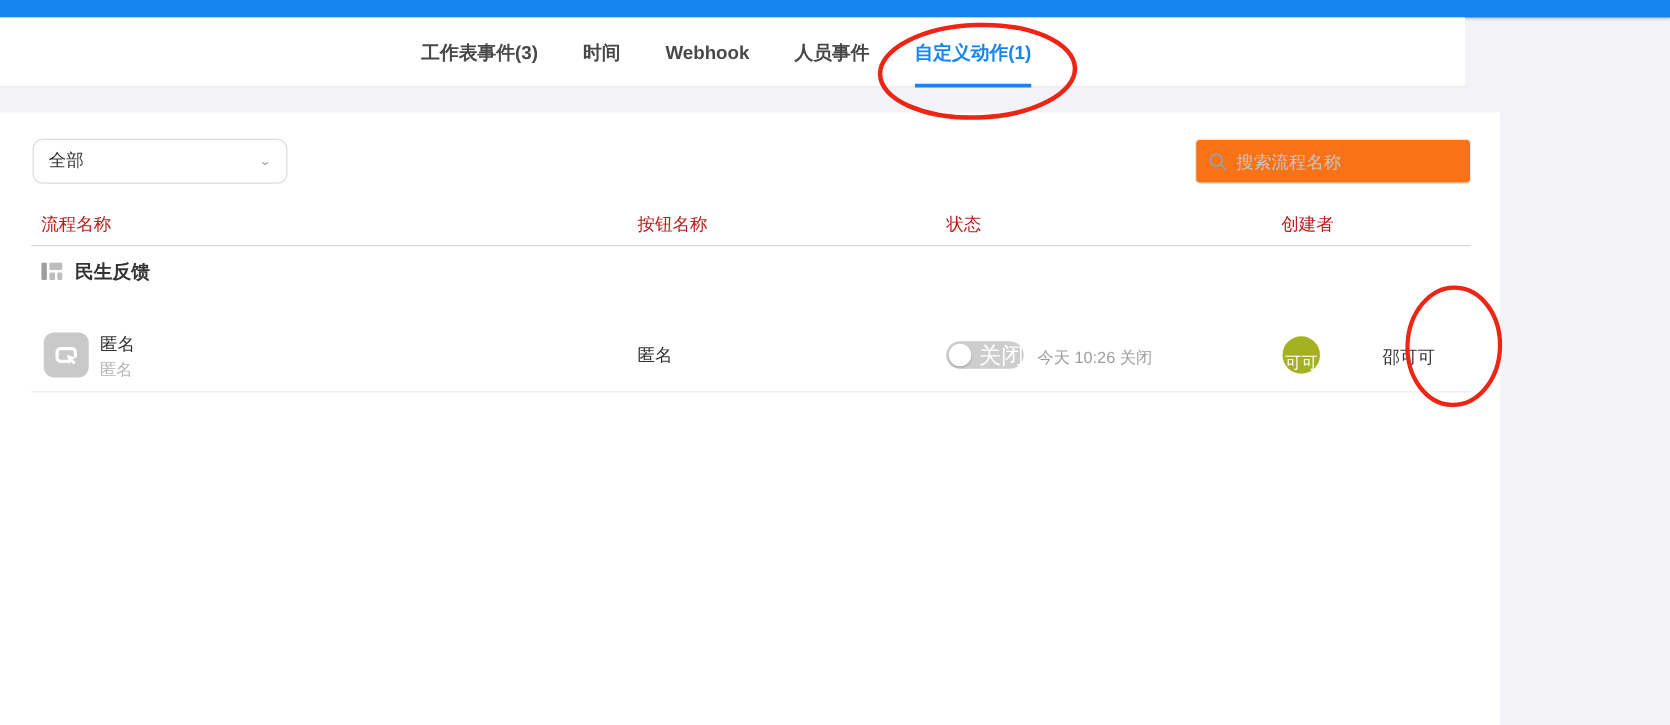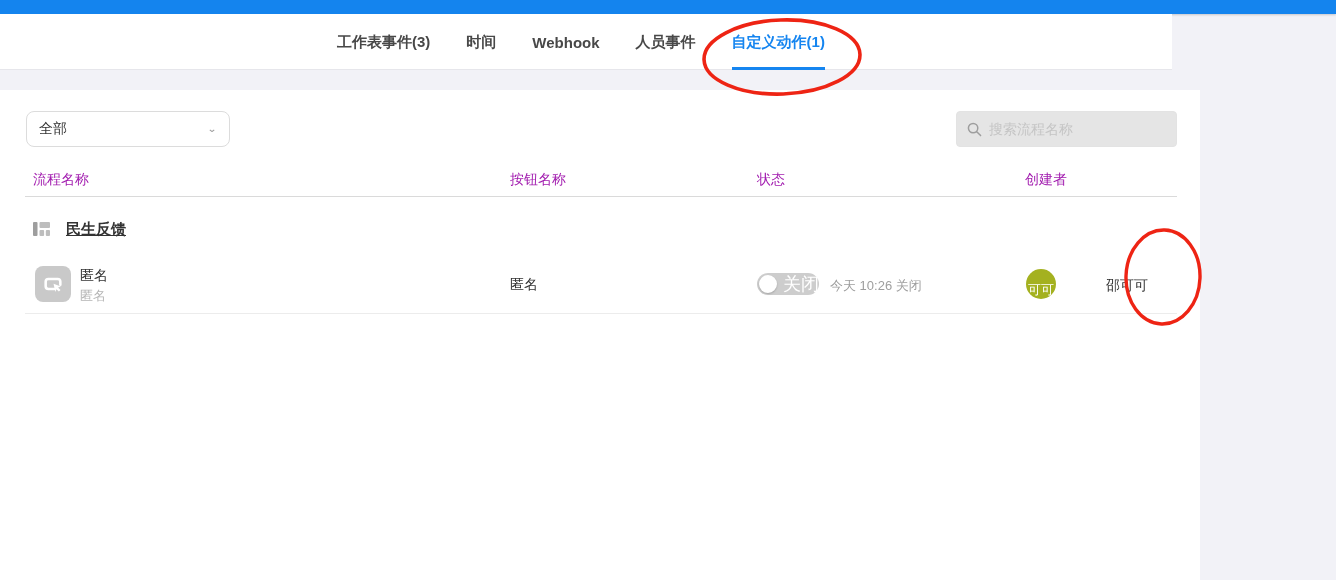--- a/index.html
+++ b/index.html
@@ -18,32 +18,32 @@
   }
   .topbar{position:absolute;left:0;top:0;width:1336px;height:14px;background:var(--topbar);box-shadow:0 1px 2px rgba(0,0,0,.18);}
   .tabbar{position:absolute;left:0;top:14px;width:1172px;height:56px;background:#fff;border-bottom:1px solid #e6e6eb;}
   .tabs{position:absolute;left:337px;top:0;height:56px;display:flex;gap:36px;align-items:stretch;}
   .tab{position:relative;display:flex;align-items:center;height:56px;font-size:15px;font-weight:700;color:#484848;cursor:pointer;white-space:nowrap;}
   .tab.active{color:var(--accent);}
   .tab.active::after{content:"";position:absolute;left:0;right:0;bottom:0;height:3px;background:var(--accent);}
   .panel{position:absolute;left:0;top:90px;width:1200px;height:490px;background:#fff;}
   .dropdown{position:absolute;left:26px;top:21px;width:204px;height:36px;border:1px solid #dcdcdc;border-radius:8px;background:#fff;display:flex;align-items:center;padding:0 12px;font-size:14px;color:#333;cursor:pointer;}
   .dropdown .chev{margin-left:auto;color:#9e9e9e;font-size:12px;transform:scaleY(.8);}
-  .searchbox{position:absolute;left:956px;top:21px;width:221px;height:36px;border:1px solid #e3e3e3;border-radius:4px;background:#e5e5e5;display:flex;align-items:center;padding:0 10px;gap:7px;}
+  .searchbox{position:absolute;left:956px;top:21px;width:221px;height:36px;border:1px solid #e3e3e3;border-radius:4px;background:#f97316;display:flex;align-items:center;padding:0 10px;gap:7px;}
   .searchbox input{border:none;outline:none;flex:1;font-size:14px;color:#333;font-family:inherit;background:transparent;}
   .searchbox input::placeholder{color:#c5c5c5;}
   .search-icon{width:15px;height:15px;flex:0 0 auto;}
-  .thead{position:absolute;top:81px;left:0;width:1200px;height:26px;font-size:14px;color:#a21caf;}
+  .thead{position:absolute;top:81px;left:0;width:1200px;height:26px;font-size:14px;color:#b91c1c;}
   .thead span{position:absolute;top:0;}
   .th-name{left:33px;}
   .th-button{left:510px;}
   .th-status{left:757px;}
   .th-creator{left:1025px;text-align:center;}
   .head-divider{position:absolute;left:25px;top:106px;width:1152px;height:0;border-top:1px solid #dadada;}
-  .grouprow{position:absolute;left:33px;top:126px;height:26px;display:flex;align-items:center;gap:16px;text-decoration:underline;}
+  .grouprow{position:absolute;left:33px;top:114px;height:26px;display:flex;align-items:center;gap:10px;}
   .group-icon{width:17px;height:14px;}
   .group-name{font-size:15px;font-weight:700;color:#333;}
   .row-icon{position:absolute;left:35px;top:176px;width:36px;height:36px;border-radius:8px;background:#c9c9c9;display:flex;align-items:center;justify-content:center;cursor:pointer;}
   .row-title{position:absolute;left:80px;top:177px;font-size:14px;color:#333;cursor:pointer;}
   .row-sub{position:absolute;left:80px;top:197px;font-size:13px;color:#b5b5b5;}
   .row-button{position:absolute;left:510px;top:186px;font-size:14px;color:#333;}
   .toggle{position:absolute;left:757px;top:183px;width:62px;height:22px;border-radius:11px;background:#cdcdcd;cursor:pointer;}
   .toggle .knob{position:absolute;left:2px;top:2px;width:18px;height:18px;border-radius:50%;background:#fff;box-shadow:0 1px 2px rgba(0,0,0,.2);}
   .toggle .tlabel{position:absolute;right:0;top:0;line-height:22px;font-size:18px;color:#fff;}
   .status-detail{position:absolute;left:830px;top:187px;font-size:13px;color:#9e9e9e;}

